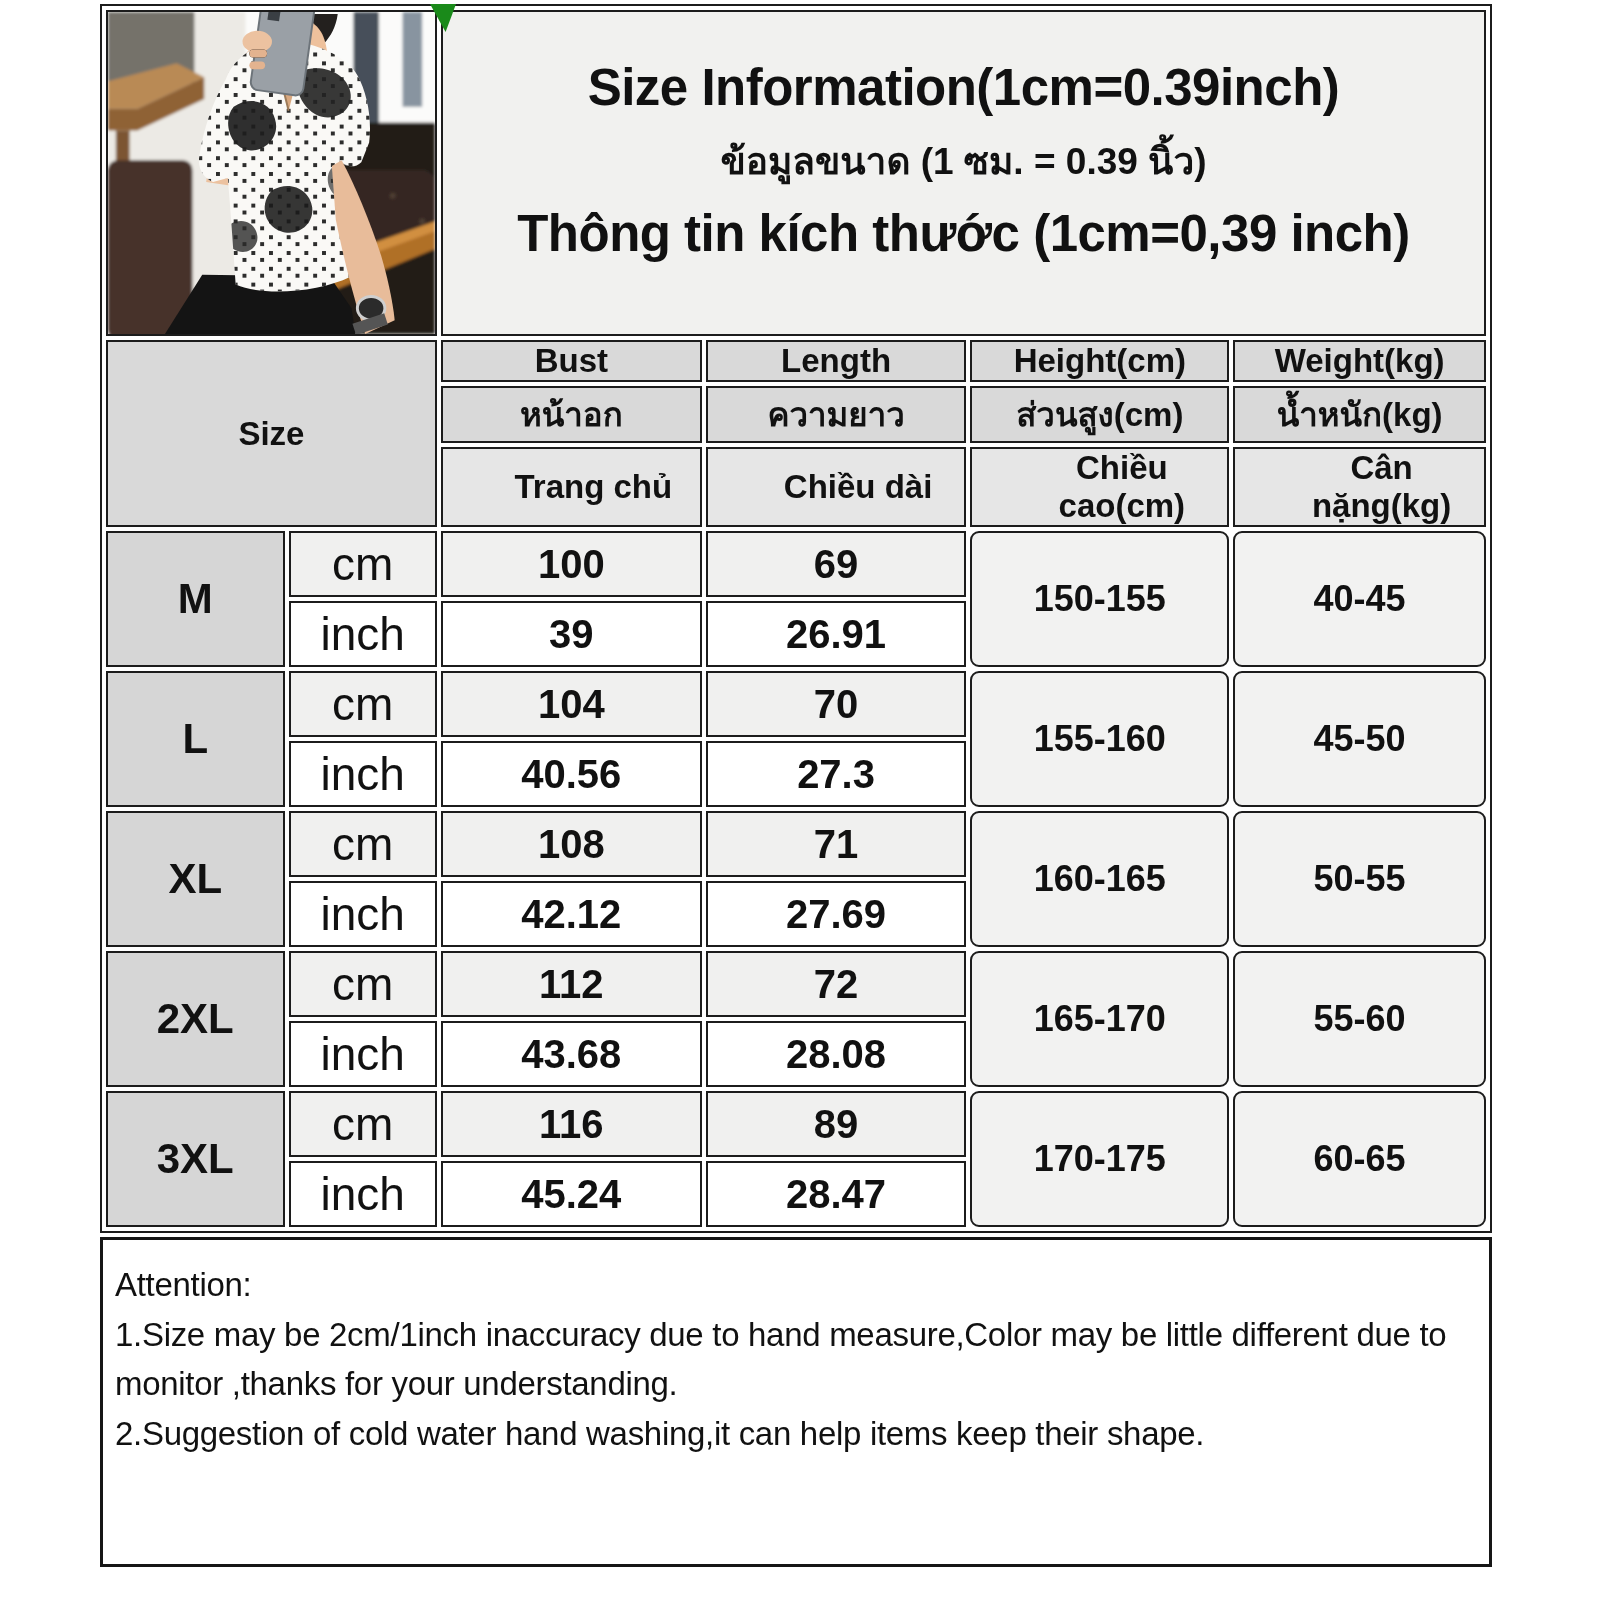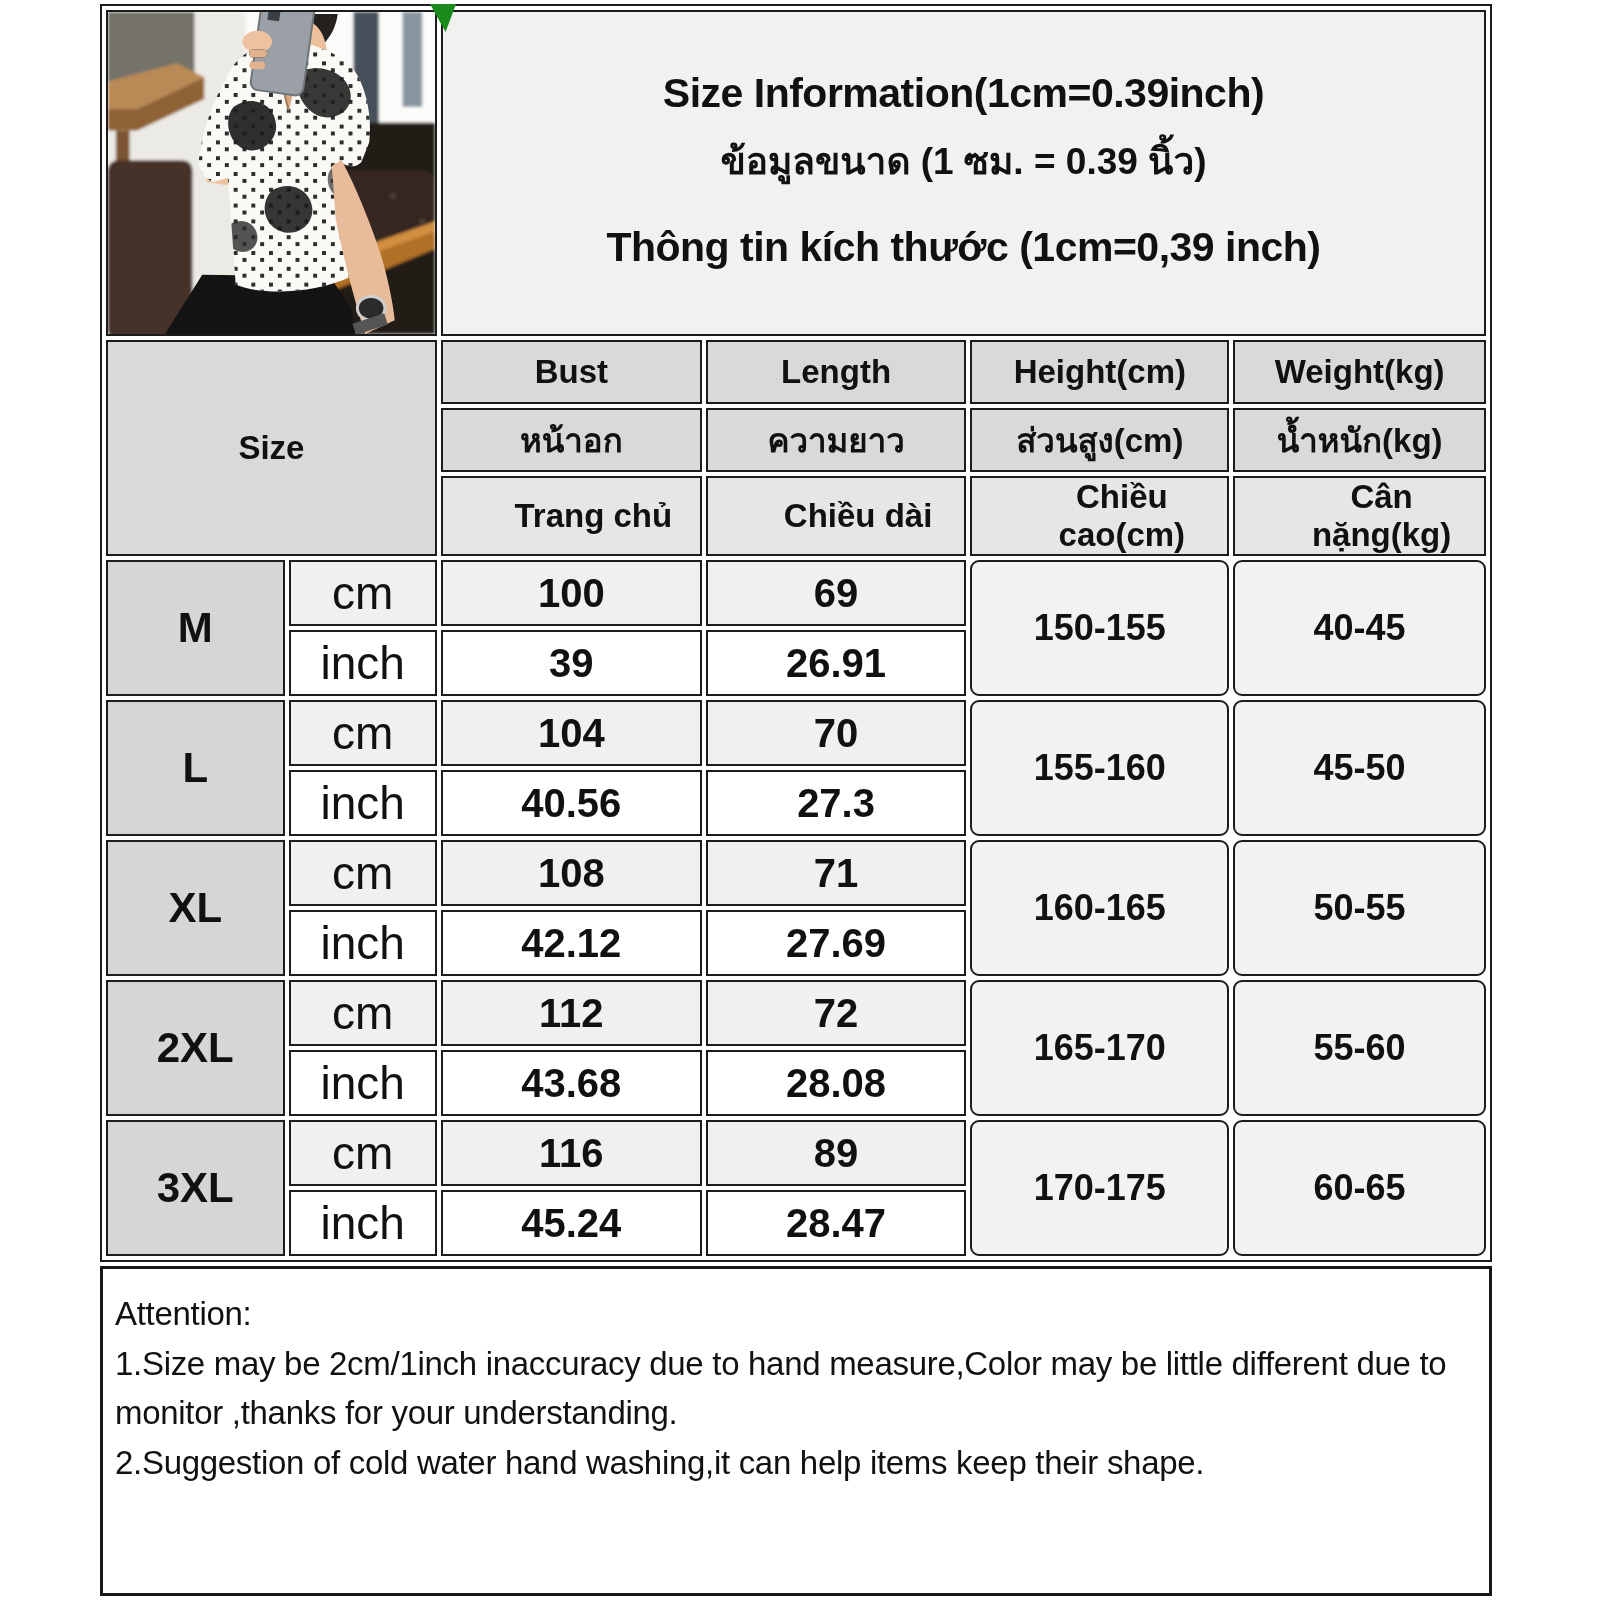--- a/index.html
+++ b/index.html
@@ -16,25 +16,25 @@
   }
   table.size-grid td{
     box-sizing:border-box;border:2px solid #1c1c1c;
     text-align:center;vertical-align:middle;padding:0;overflow:hidden;
   }
 
   
   td.photo-cell{height:326px;background:#ffffff;padding:0;}
   td.title-cell{background:#f1f1ef;}
   .title-stack{display:flex;flex-direction:column;justify-content:center;align-items:center;height:100%;gap:14px;padding-bottom:26px;box-sizing:border-box;}
-  .title-en,.title-vi{font-size:41px;font-weight:bold;letter-spacing:-0.5px;margin-top:20px;}
+  .title-en,.title-vi{font-size:51px;font-weight:bold;letter-spacing:-0.5px;}
   .title-th{font-size:37px;font-weight:bold;}
 
   
-  tr.hdr td{height:64px;font-size:33px;font-weight:bold;background:#d9d9d9;}
+  tr.hdr td{height:42px;font-size:33px;font-weight:bold;background:#d9d9d9;}
   tr.hdr-vi td{background:#e6e6e6;padding-left:44px;}
   td.corner-size{background:#d7d7d7;font-size:58px;font-weight:bold;margin-left:44px;}
 
   
   tr.data-row td{height:66px;}
   td.size-cell{background:#d6d6d6;font-size:42px;font-weight:bold;}
   td.unit-cell{font-size:46px;font-weight:normal;}
   td.val-cell{font-size:40px;font-weight:bold;}
   tr.cm-row td.unit-cell,tr.cm-row td.val-cell{background:#f0f0ef;}
   tr.inch-row td{background:#ffffff;}

